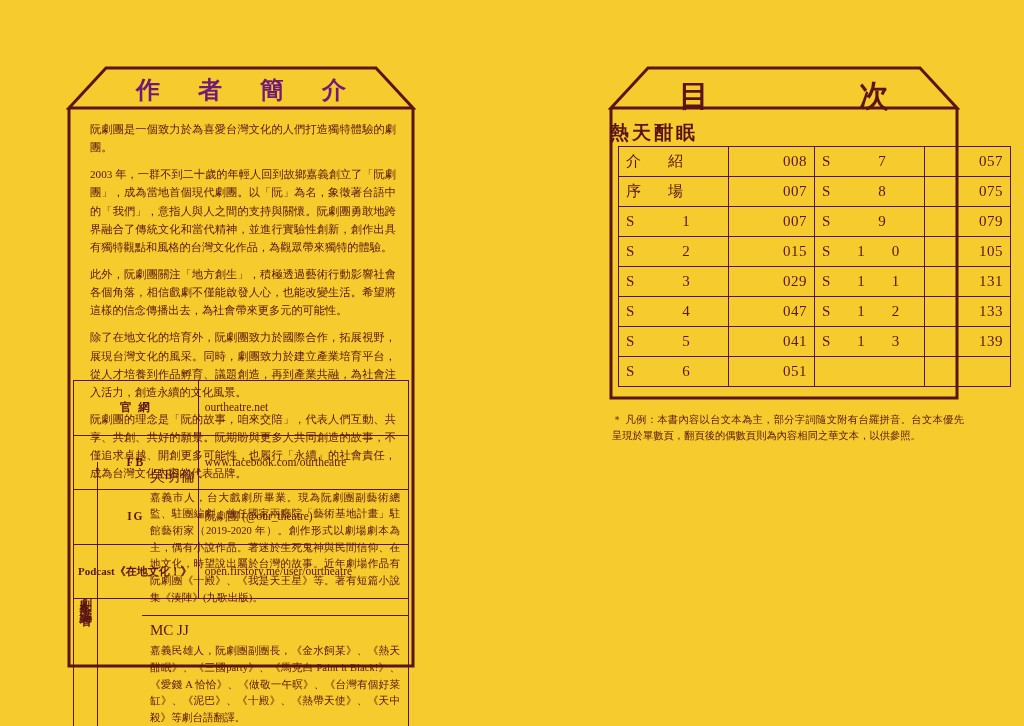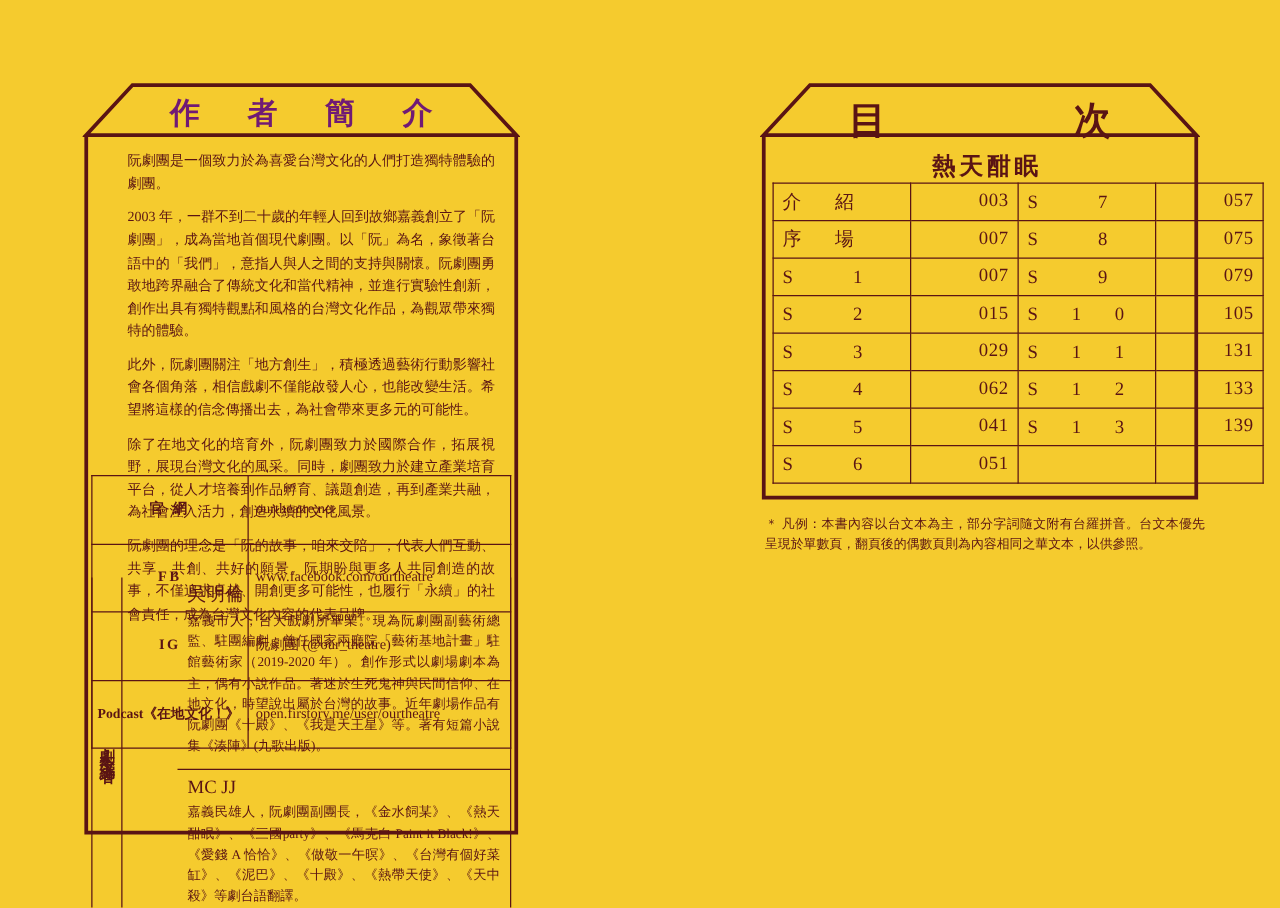--- a/index.html
+++ b/index.html
@@ -54,21 +54,21 @@
     color: #701a75;
   }
 
   .body-copy {
     position: absolute;
     left: 20px;
     top: 58px;
     width: 310px;
   }
   .body-copy p {
-    margin: 0 0 9px 16px;
+    margin: 0 0 9px 4px;
     font-size: 11.2px;
     line-height: 1.62;
     text-align: justify;
     color: #5a1414;
   }
 
   
   table.contact {
     position: absolute;
     left: 7px;
@@ -169,21 +169,20 @@
     font-weight: bold;
     letter-spacing: 30px;
     text-indent: 30px;
     color: #5a1414;
   }
   .toc-sub {
     position: absolute;
     left: 2px;
     top: 58px;
     width: 359px;
-    text-align: center;
     font-size: 19px;
     font-weight: bold;
     letter-spacing: 3px;
     color: #5a1414;
   }
   table.toc {
     position: absolute;
     left: 10px;
     top: 84px;
     width: 332px;
@@ -296,21 +295,21 @@
       </svg>
     </div>
 
     <div class="toc-banner-text">目　　次</div>
     <div class="toc-sub">熱天酣眠</div>
 
     <table class="toc">
       <tbody>
           <tr>
         <td class="tl">介　紹</td>
-        <td class="tp">003</td>
+        <td class="tp">008</td>
         <td class="tl">S　　7</td>
         <td class="tp">057</td>
       </tr>
       <tr>
         <td class="tl">序　場</td>
         <td class="tp">007</td>
         <td class="tl">S　　8</td>
         <td class="tp">075</td>
       </tr>
       <tr>
@@ -326,21 +325,21 @@
         <td class="tp">105</td>
       </tr>
       <tr>
         <td class="tl">S　　3</td>
         <td class="tp">029</td>
         <td class="tl">S　1　1</td>
         <td class="tp">131</td>
       </tr>
       <tr>
         <td class="tl">S　　4</td>
-        <td class="tp">062</td>
+        <td class="tp">047</td>
         <td class="tl">S　1　2</td>
         <td class="tp">133</td>
       </tr>
       <tr>
         <td class="tl">S　　5</td>
         <td class="tp">041</td>
         <td class="tl">S　1　3</td>
         <td class="tp">139</td>
       </tr>
       <tr>

